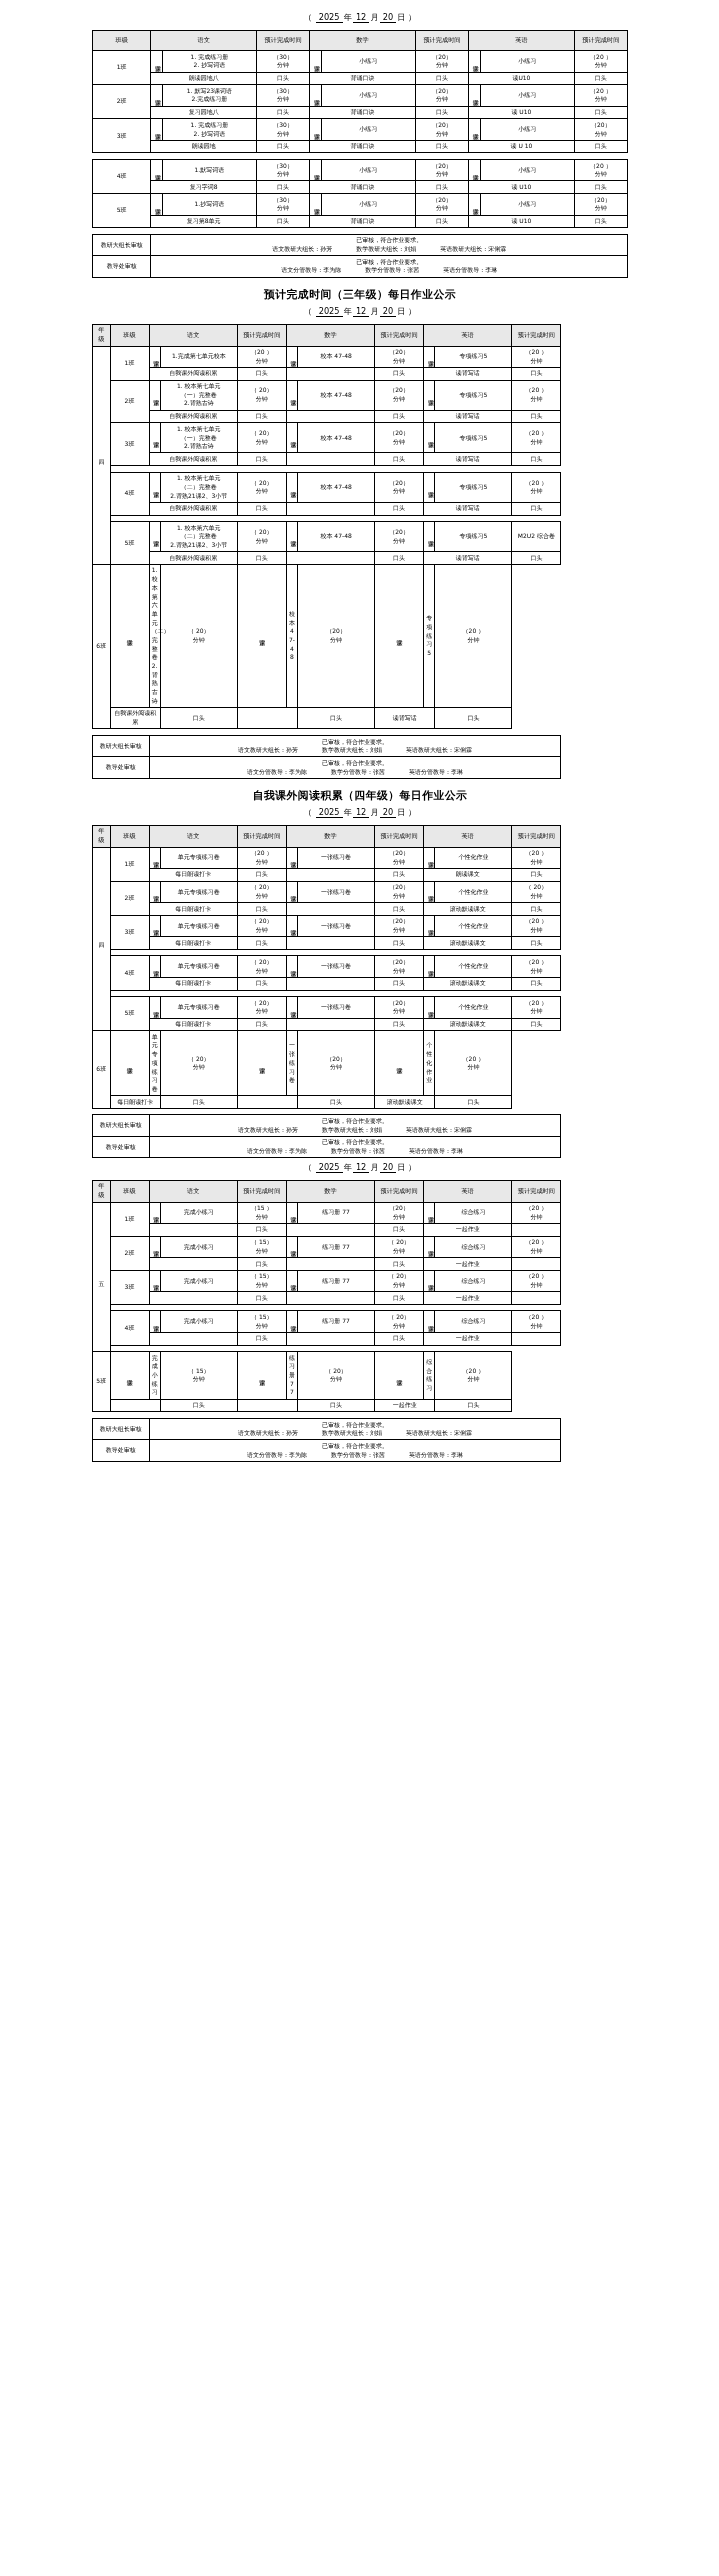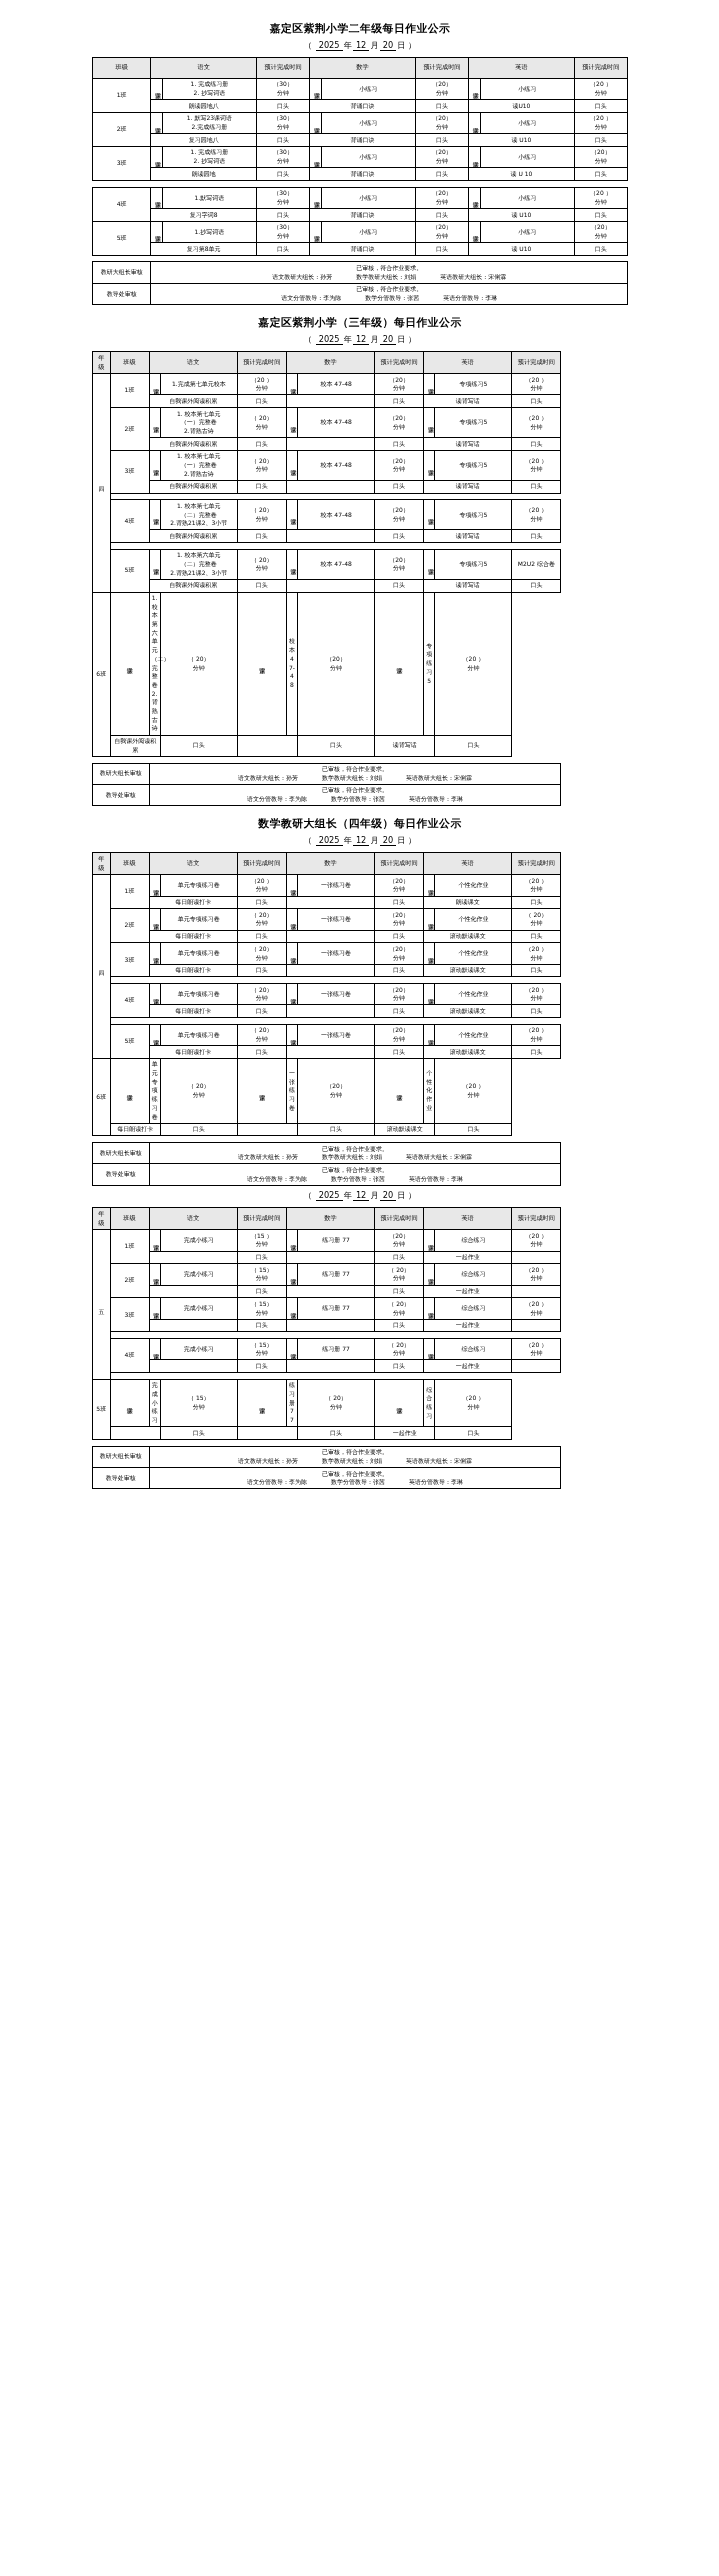--- a/index.html
+++ b/index.html
@@ -93,21 +93,20 @@
   td.approve .ln2{ display:block; }
   td.approve .ln2 .seg{ display:inline-block; }
   td.approve .ln2 .seg + .seg{ margin-left:24px; }
   tr.spacer td{ border-left:0.5px solid #000; border-right:0.5px solid #000; border-top:none; border-bottom:none; height:6.7px;}
 </style>
 </head>
 <body>
 
 <div class="page" id="page-root">
     <div class="section">
-      <div class="doc-title">嘉定区紫荆小学二年级每日作业公示</div>
       <div class="doc-date"><span class="sp">（ </span><span class="u">2025</span><span class="sp">年</span><span class="u">12</span><span class="sp">月</span><span class="u">20</span><span class="sp">日 ）</span></div>
       <table class="grid">
         <colgroup>
           <col style="width: 57px;">
           <col style="width: 11.3px;">
           <col style="width: 92px;">
           <col style="width: 52px;">
           <col style="width: 11.3px;">
           <col style="width: 92px;">
           <col style="width: 52px;">
@@ -332,21 +331,21 @@
             <td class="approve-label" colspan="1">教导处审核</td>
             <td class="approve" colspan="9">
               <span class="ln1">已审核，符合作业要求。</span>
               <span class="ln2"><span class="seg">语文分管教导：李为陈</span><span class="seg">数学分管教导：张茜</span><span class="seg">英语分管教导：李琳</span></span>
             </td>
           </tr>
         </tbody>
       </table>
     </div>
     <div class="section">
-      <div class="doc-title">嘉定区紫荆小学（三年级）每日作业公示</div>
+      <div class="doc-title">预计完成时间（三年级）每日作业公示</div>
       <div class="doc-date"><span class="sp">（ </span><span class="u">2025</span><span class="sp">年</span><span class="u">12</span><span class="sp">月</span><span class="u">20</span><span class="sp">日 ）</span></div>
       <table class="grid">
         <colgroup>
           <col style="width: 17.5px;">
           <col style="width: 39px;">
           <col style="width: 11.3px;">
           <col style="width: 77px;">
           <col style="width: 49px;">
           <col style="width: 11.3px;">
           <col style="width: 77px;">
@@ -622,21 +621,21 @@
             <td class="approve-label" colspan="2">教导处审核</td>
             <td class="approve" colspan="9">
               <span class="ln1">已审核，符合作业要求。</span>
               <span class="ln2"><span class="seg">语文分管教导：李为陈</span><span class="seg">数学分管教导：张茜</span><span class="seg">英语分管教导：李琳</span></span>
             </td>
           </tr>
         </tbody>
       </table>
     </div>
     <div class="section">
-      <div class="doc-title">数学教研大组长（四年级）每日作业公示</div>
+      <div class="doc-title">自我课外阅读积累（四年级）每日作业公示</div>
       <div class="doc-date"><span class="sp">（ </span><span class="u">2025</span><span class="sp">年</span><span class="u">12</span><span class="sp">月</span><span class="u">20</span><span class="sp">日 ）</span></div>
       <table class="grid">
         <colgroup>
           <col style="width: 17.5px;">
           <col style="width: 39px;">
           <col style="width: 11.3px;">
           <col style="width: 77px;">
           <col style="width: 49px;">
           <col style="width: 11.3px;">
           <col style="width: 77px;">

